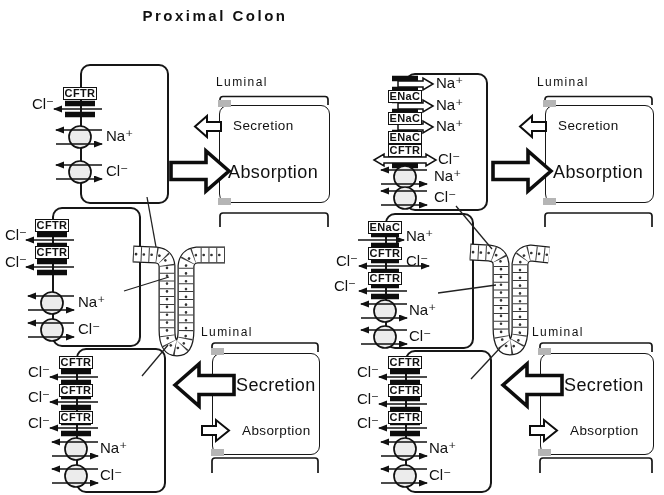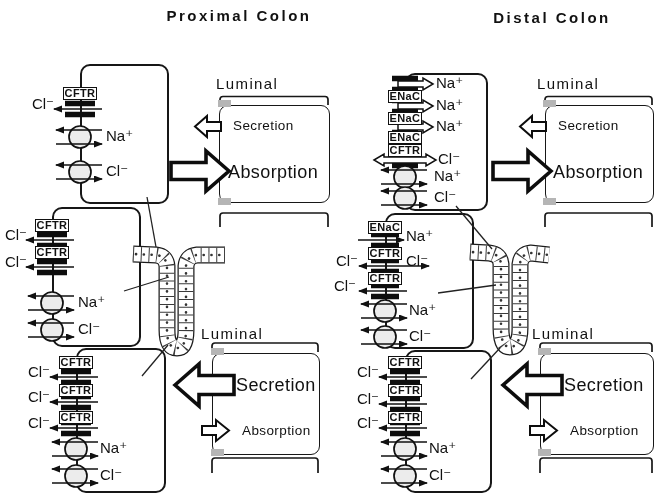--- a/index.html
+++ b/index.html
@@ -1,26 +1,26 @@
 <!DOCTYPE html>
 <html><head>
 <meta charset="utf-8">
 <style>
   html,body{margin:0;padding:0;background:#fff;}
   #canvas{position:relative;width:664px;height:495px;background:#ffffff;overflow:hidden;
           font-family:"Liberation Sans","DejaVu Sans",sans-serif;color:#111;}
   .abs{position:absolute;}
-  .title{font-size:15px;font-weight:bold;letter-spacing:2.5px;text-align:center;white-space:nowrap;margin-left:24px;}
+  .title{font-size:15px;font-weight:bold;letter-spacing:2.5px;text-align:center;white-space:nowrap;}
   .cell{border:2px solid #171717;border-radius:10px;background:#fff;z-index:1;}
   .lumbox{border:1.7px solid #171717;border-radius:9px;background:#fff;z-index:1;}
   .chanbox{box-sizing:border-box;width:34px;height:13px;border:1.5px solid #111;background:#fff;
            font-size:11px;font-weight:bold;line-height:10px;text-align:center;letter-spacing:.4px;z-index:6;}
   .ion{font-size:15px;white-space:nowrap;z-index:6;line-height:16px;}
   .ion-r{width:27px;text-align:right;}
-  .luminal{font-size:15px;letter-spacing:1.4px;z-index:6;}
+  .luminal{font-size:12px;letter-spacing:1.4px;z-index:6;}
   .flux-small{font-size:13.5px;letter-spacing:.4px;z-index:6;}
   .flux-big{font-size:18px;letter-spacing:.4px;z-index:6;}
   svg.overlay{position:absolute;left:0;top:0;z-index:4;pointer-events:none;}
   .bar{fill:#0d0d0d;}
   .ia{stroke:#111;stroke-width:1.7;}
   .hol{fill:#fff;stroke:#111;stroke-width:1.5;stroke-linejoin:miter;}
   .flux-b{fill:#fff;stroke:#0d0d0d;stroke-width:3.6;stroke-linejoin:miter;}
   .flux-s{fill:#fff;stroke:#0d0d0d;stroke-width:2;stroke-linejoin:miter;}
   .pump{fill:#ececec;stroke:#111;stroke-width:1.7;}
   .brk{fill:none;stroke:#171717;stroke-width:1.7;}
@@ -30,21 +30,20 @@
   .tube-i{stroke:#ffffff;stroke-width:14.5;fill:none;}
   .tube-div{stroke:#3a3a3a;stroke-width:14.5;fill:none;stroke-dasharray:1 6.8;}
   .tube-dot{stroke:#333;stroke-width:2.6;fill:none;stroke-dasharray:.1 7.7;stroke-linecap:round;stroke-dashoffset:-3;}
 </style>
 </head>
 <body>
 
 <div id="canvas">
 
   <div class="abs title" style="left:140px;top:7px;width:150px;">Proximal Colon</div>
-  <div class="abs title" style="left:468px;top:9px;width:120px;">Distal Colon</div>
 
   <div class="abs cell" style="left:80px;top:64px;width:85px;height:136px;"></div>
   <div class="abs cell" style="left:52px;top:207px;width:85px;height:136px;"></div>
   <div class="abs cell" style="left:76px;top:348px;width:86px;height:141px;"></div>
   <div class="abs cell" style="left:405px;top:73px;width:79px;height:134px;"></div>
   <div class="abs cell" style="left:385px;top:213px;width:85px;height:132px;"></div>
   <div class="abs cell" style="left:405px;top:350px;width:83px;height:139px;"></div>
 
   <div class="abs lumbox" style="left:219px;top:105px;width:109px;height:96px;"></div>
   <div class="abs lumbox" style="left:212px;top:353px;width:106px;height:100px;"></div>

